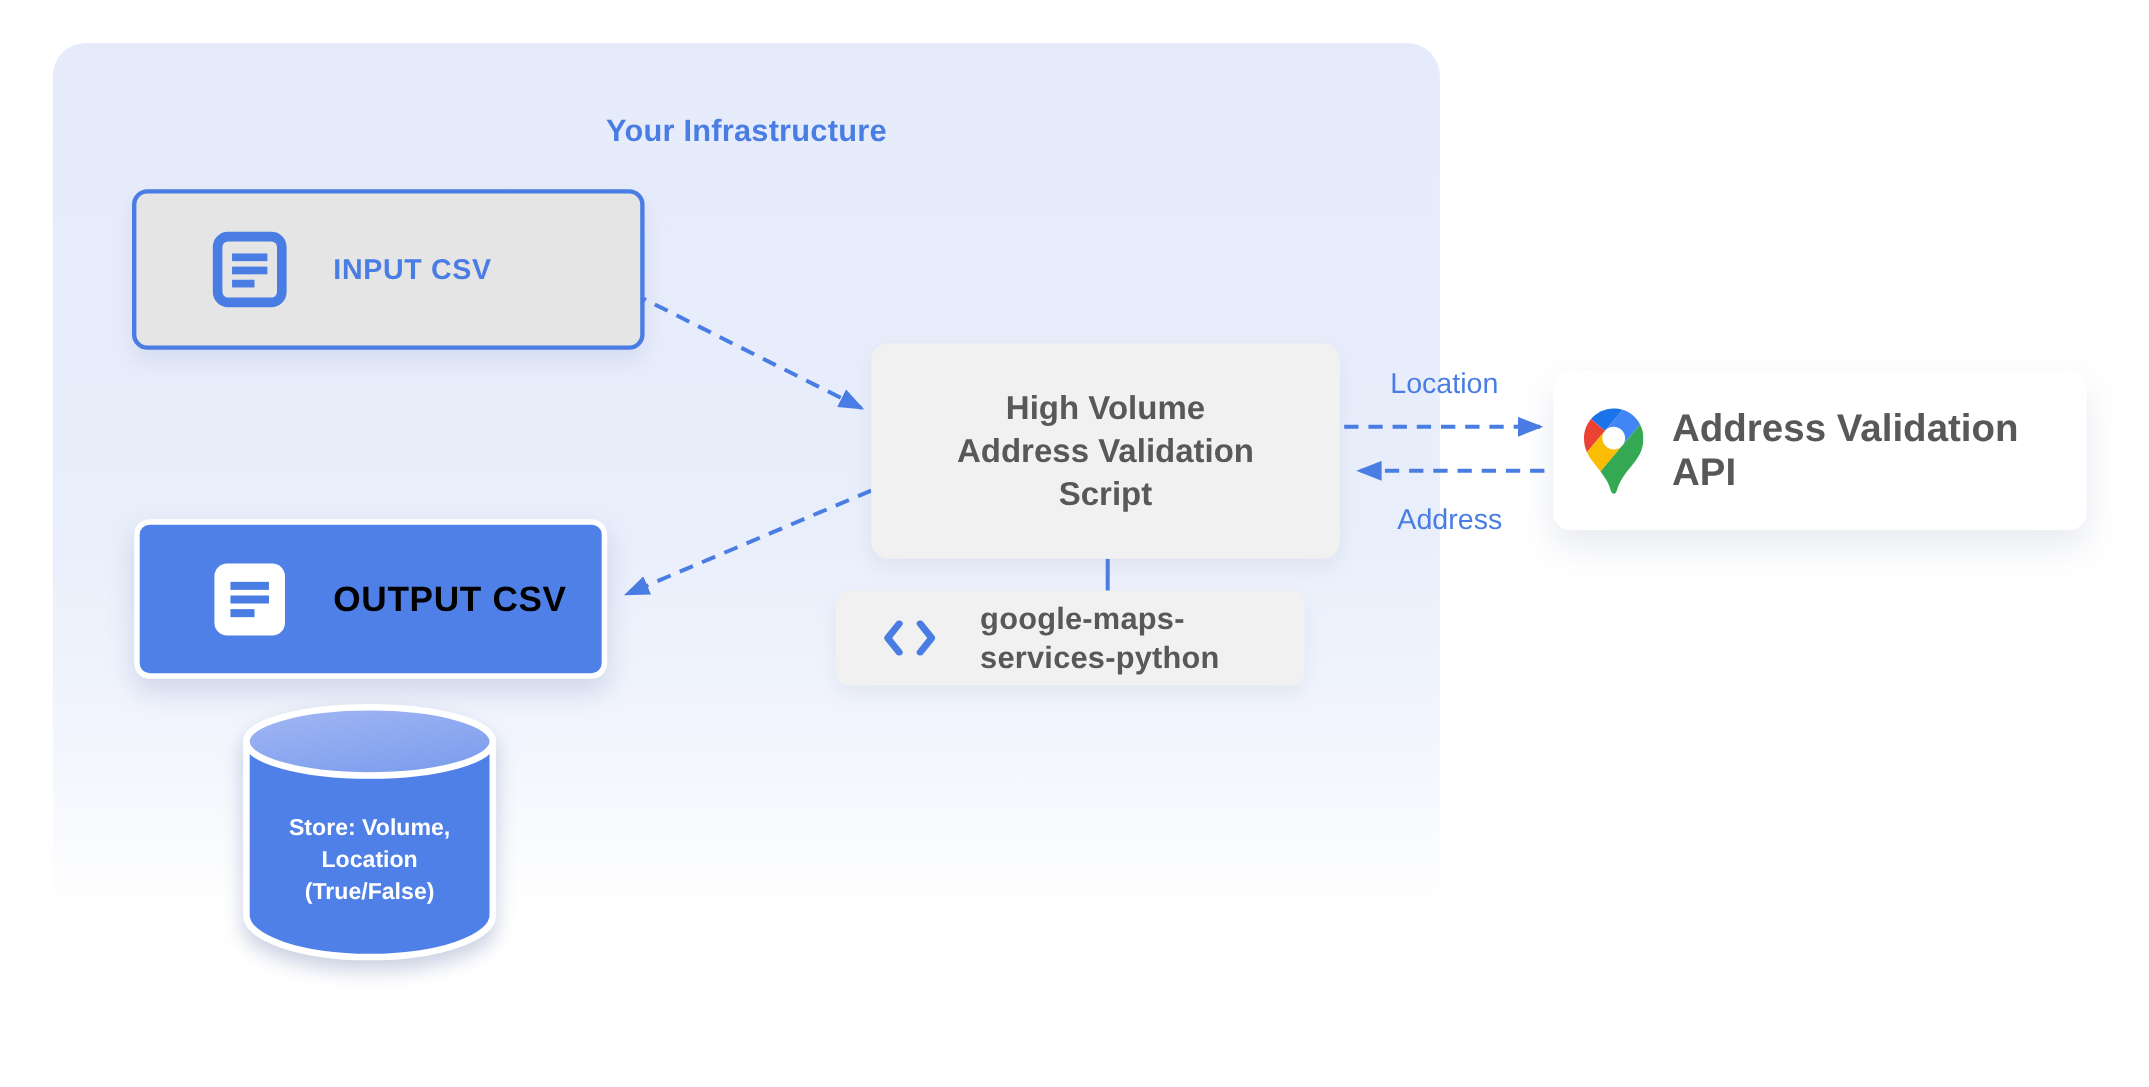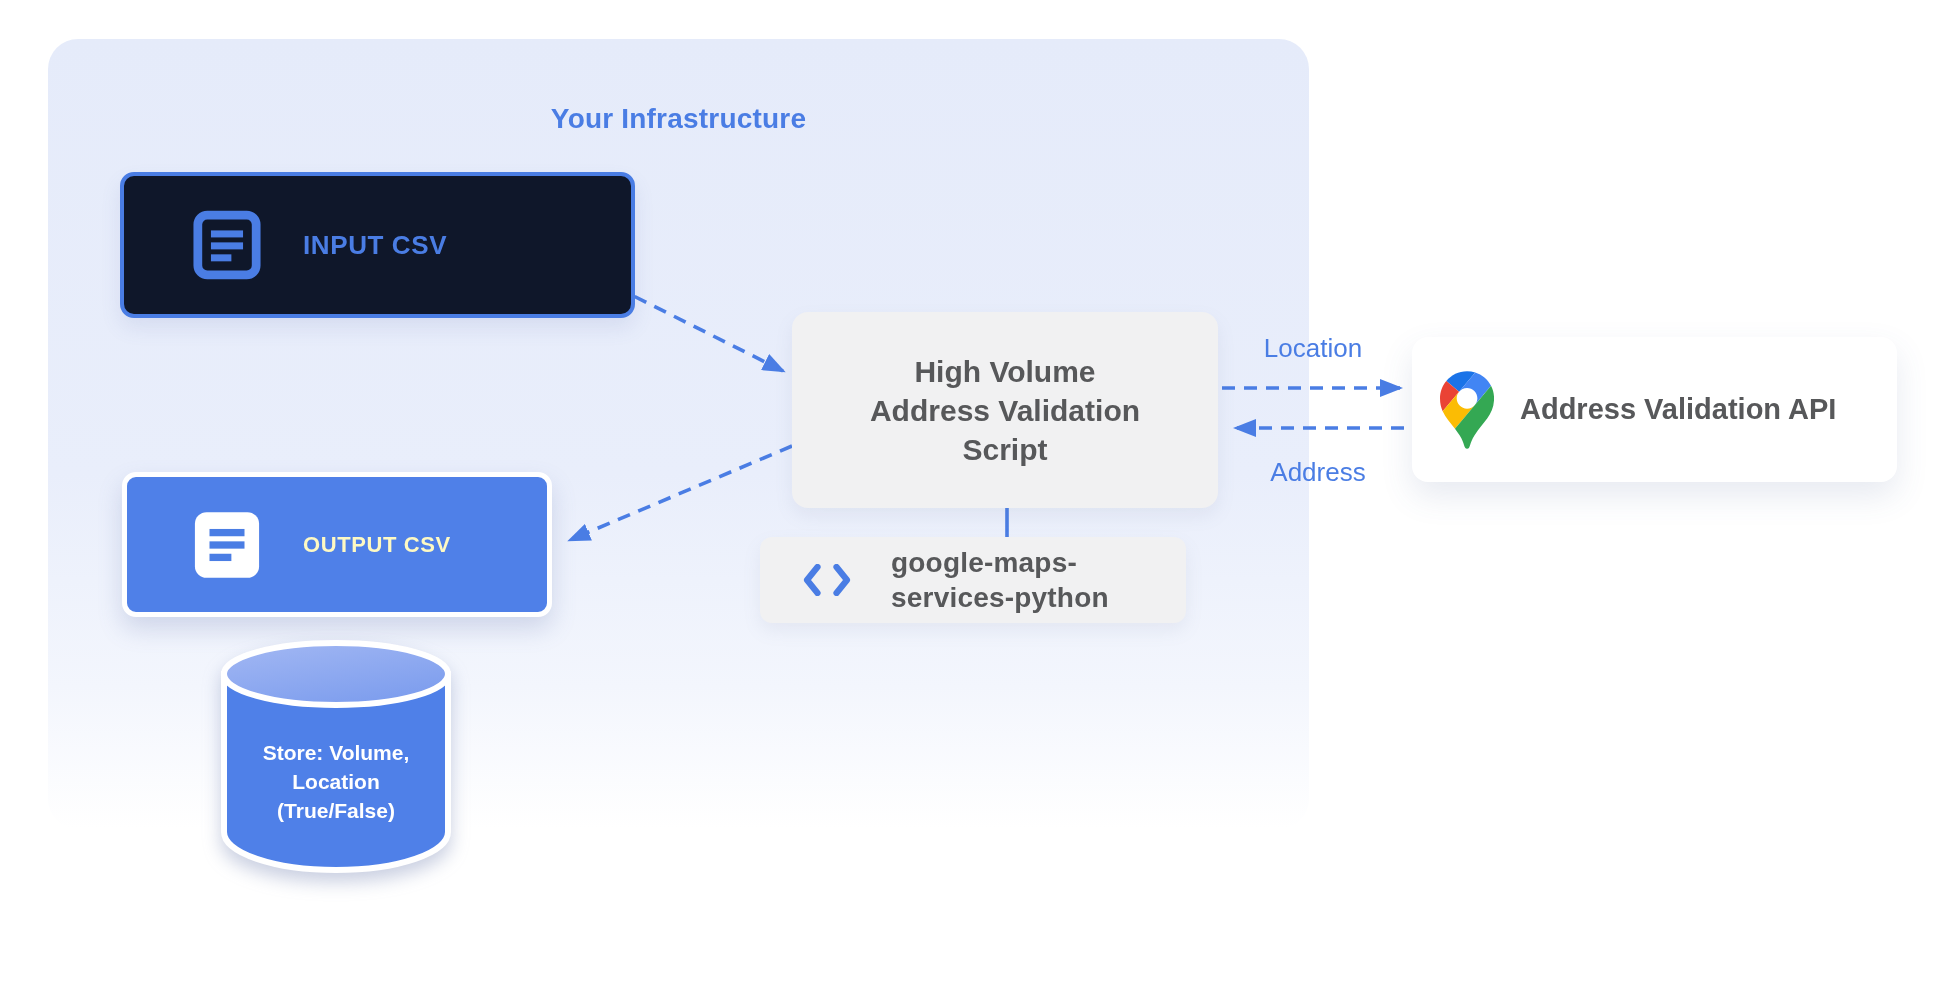--- a/index.html
+++ b/index.html
@@ -27,34 +27,34 @@
   }
   .infra-title{
     position:absolute;left:0;right:0;top:43px;text-align:center;
     color:var(--accent-blue);font-size:28px;font-weight:bold;letter-spacing:.2px;margin-top:21px;
   }
 
   
   .node{position:absolute;display:flex;align-items:center;}
 
   .input-box{
-    left:120px;top:172px;width:515px;height:146px;
-    background:#0f172a;border:4px solid var(--accent-blue);border-radius:14px;
+    left:120px;top:172px;width:466px;height:146px;
+    background:#e5e5e5;border:4px solid var(--accent-blue);border-radius:14px;
     padding-left:68px;gap:41px;
     box-shadow:0 10px 20px rgba(90,110,170,.12);
   }
   .input-box .label{color:var(--accent-blue);font-size:26px;font-weight:bold;letter-spacing:.6px;}
 
   .output-box{
     left:122px;top:472px;width:430px;height:145px;
     background:var(--fill-blue);border:5px solid #fff;border-radius:14px;
     padding-left:65px;gap:41px;
     box-shadow:0 12px 24px rgba(90,110,170,.22);
   }
-  .output-box .label{color:#fef9c3;font-size:22px;font-weight:bold;letter-spacing:.6px;}
+  .output-box .label{color:#000000;font-size:32px;font-weight:bold;letter-spacing:.6px;}
 
   .doc-icon{width:70px;height:72px;flex:0 0 auto;}
 
   .script-box{
     left:792px;top:312px;width:426px;height:196px;
     background:var(--box-gray);border-radius:16px;
     justify-content:center;
     box-shadow:0 8px 18px rgba(120,130,160,.10);
   }
   .script-box .multiline{
@@ -74,21 +74,21 @@
     font-size:28px;font-weight:bold;line-height:35px;letter-spacing:.2px;
   }
 
   .api-box{
     left:1412px;top:337px;width:485px;height:145px;
     background:#fff;border-radius:16px;
     padding-left:28px;gap:26px;
     box-shadow:0 14px 32px rgba(70,90,150,.13);
   }
   .pin-icon{width:54px;height:78px;flex:0 0 auto;}
-  .api-box .label{color:var(--text-gray);font-size:29px;font-weight:bold;}
+  .api-box .label{color:var(--text-gray);font-size:35px;font-weight:bold;}
 
   
   .db{position:absolute;left:216px;top:636px;width:240px;height:245px;}
   .db svg{display:block;width:240px;height:245px;overflow:visible;}
   .db-text{
     position:absolute;left:0;top:102px;width:240px;text-align:center;
     color:#fff;font-size:21px;font-weight:bold;line-height:29px;
   }
 
   

